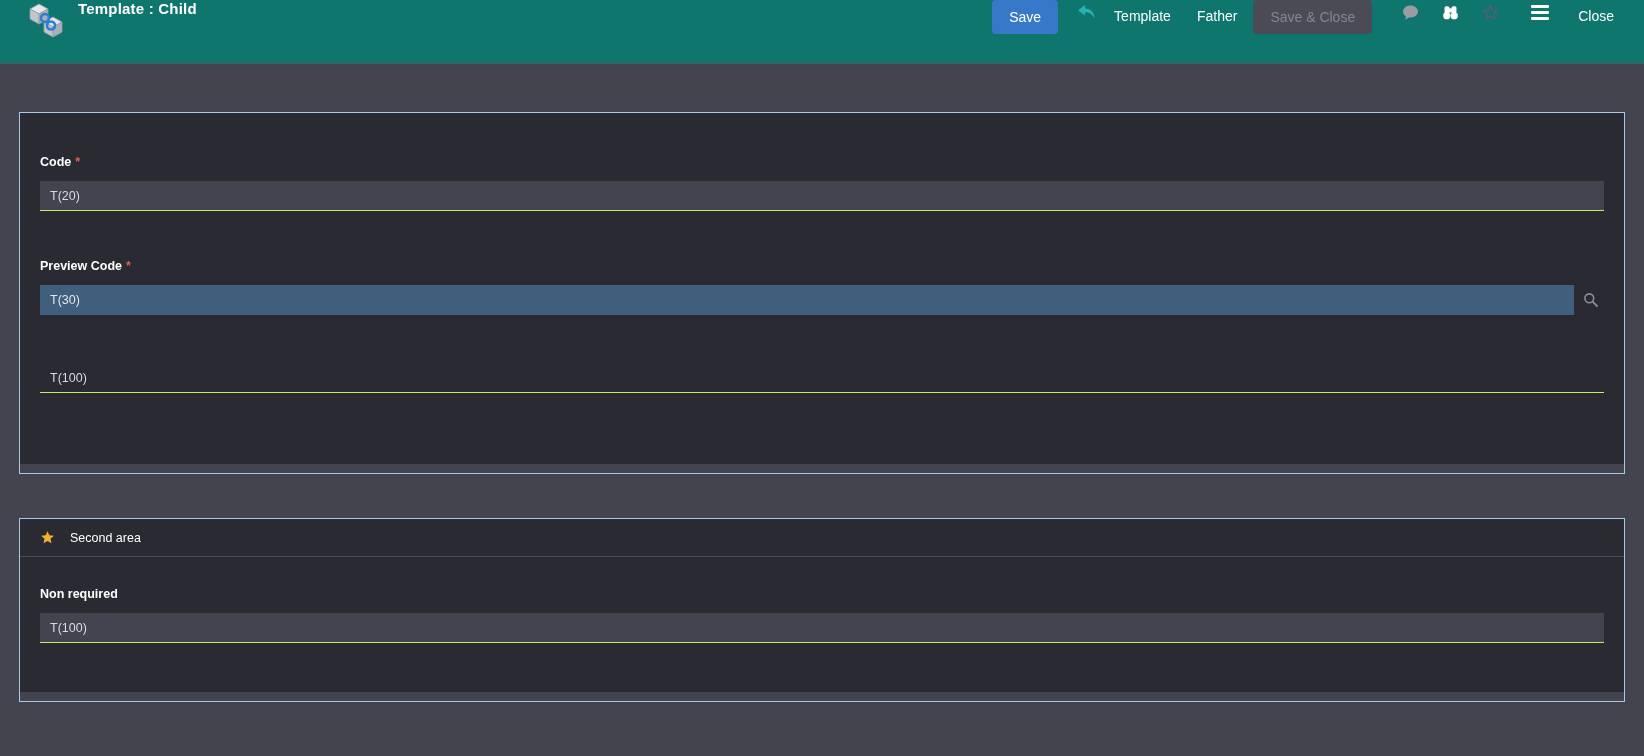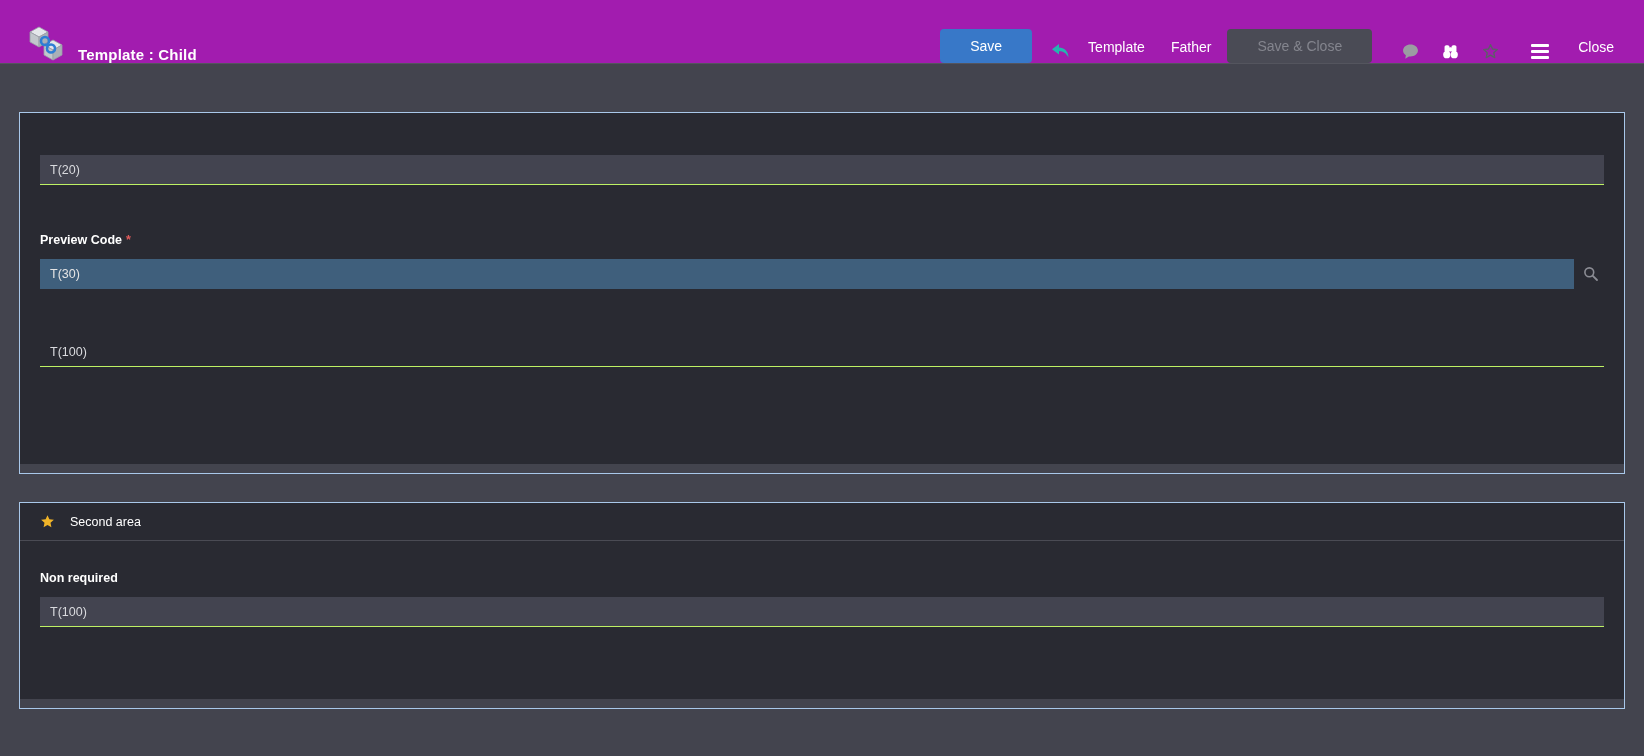--- a/index.html
+++ b/index.html
@@ -7,41 +7,41 @@
   body {
     font-family:"Liberation Sans", sans-serif;
     background:#43444e;
     color:#fff;
     overflow:hidden;
   }
 
   
   .topbar {
     height:64px;
-    background:#a21caf;
+    background:#0f766e;
     border-bottom:1px solid #54555e;
     display:flex;
-    align-items:flex-end;
+    align-items:flex-start;
     padding:0 30px 0 26px;
   }
   .app-icon { width:40px; height:40px; flex:0 0 auto; }
   .topbar-title {
     margin-left:12px;
     font-size:15px;
     font-weight:700;
     color:#ffffff;
     letter-spacing:.2px;
   }
   .topbar-spacer { flex:1; }
   .tb-btn {
     border:none;
     border-radius:4px;
     font-family:inherit;
     font-size:14px;
-    padding:9px 30px;
+    padding:9px 17px;
     cursor:pointer;
   }
   .btn-save { background:#3878c8; color:#ffffff; }
   .btn-saveclose { background:#4a4b55; color:#84858e; margin-left:6px; }
   .tb-text {
     background:none; border:none; color:#ffffff;
     font-family:inherit; font-size:14px; cursor:pointer;
     padding:8px 0;
   }
   .tb-gap-s { margin-left:16px; }
@@ -56,21 +56,21 @@
   .hamburger span { width:18px; height:3px; background:#ffffff; border-radius:1px; }
 
   
   .page { padding:48px 19px 0 19px; }
   .panel {
     border:1px solid #a9c8ea;
     background:#292a32;
     position:relative;
   }
   .panel-one { height:362px; }
-  .panel-two { height:207px; margin-top:28px; }
+  .panel-two { height:184px; margin-top:44px; }
   .panel-footer {
     position:absolute; left:0; right:0; bottom:0;
     height:9px; background:#43444e;
   }
   .panel-body { padding:42px 20px 0 20px; }
 
   .section-header {
     height:38px;
     display:flex; align-items:center;
     padding-left:20px;
@@ -182,20 +182,23 @@
 
   <button class="tb-text tb-gap-m">Close</button>
 </header>
 
 <main class="page">
 
   <section class="panel panel-one">
     <div class="panel-body">
 
       <div class="field">
+        <div class="field-label">
+          <span>Code</span><span class="req">*</span>
+        </div>
         <div class="input">T(20)</div>
       </div>
 
       <div class="field">
         <div class="field-label">
           <span>Preview Code</span><span class="req">*</span>
         </div>
         <div class="lookup-row">
           <div class="input input-lookup">T(30)</div>
           <button class="lookup-btn">

